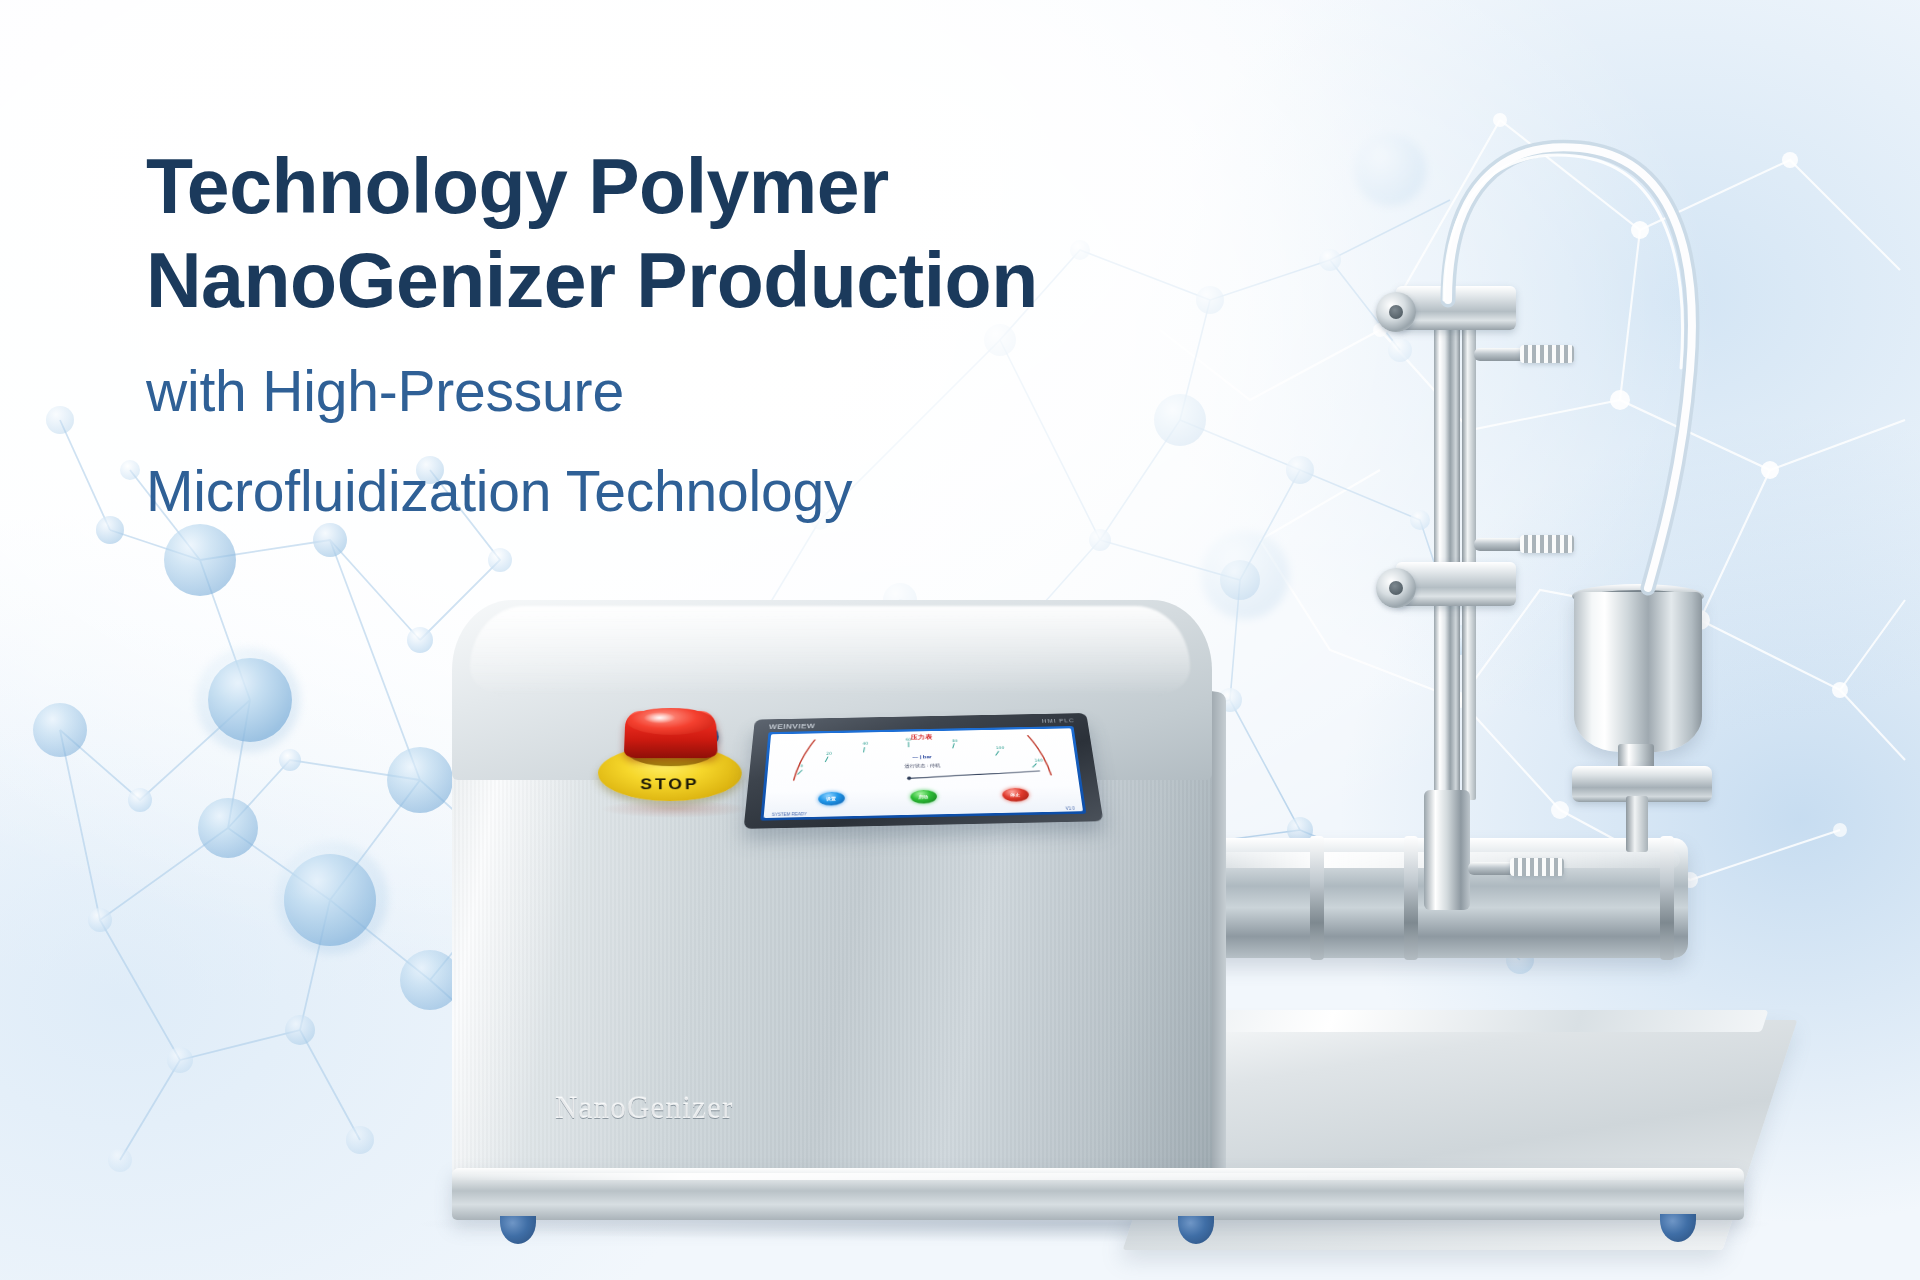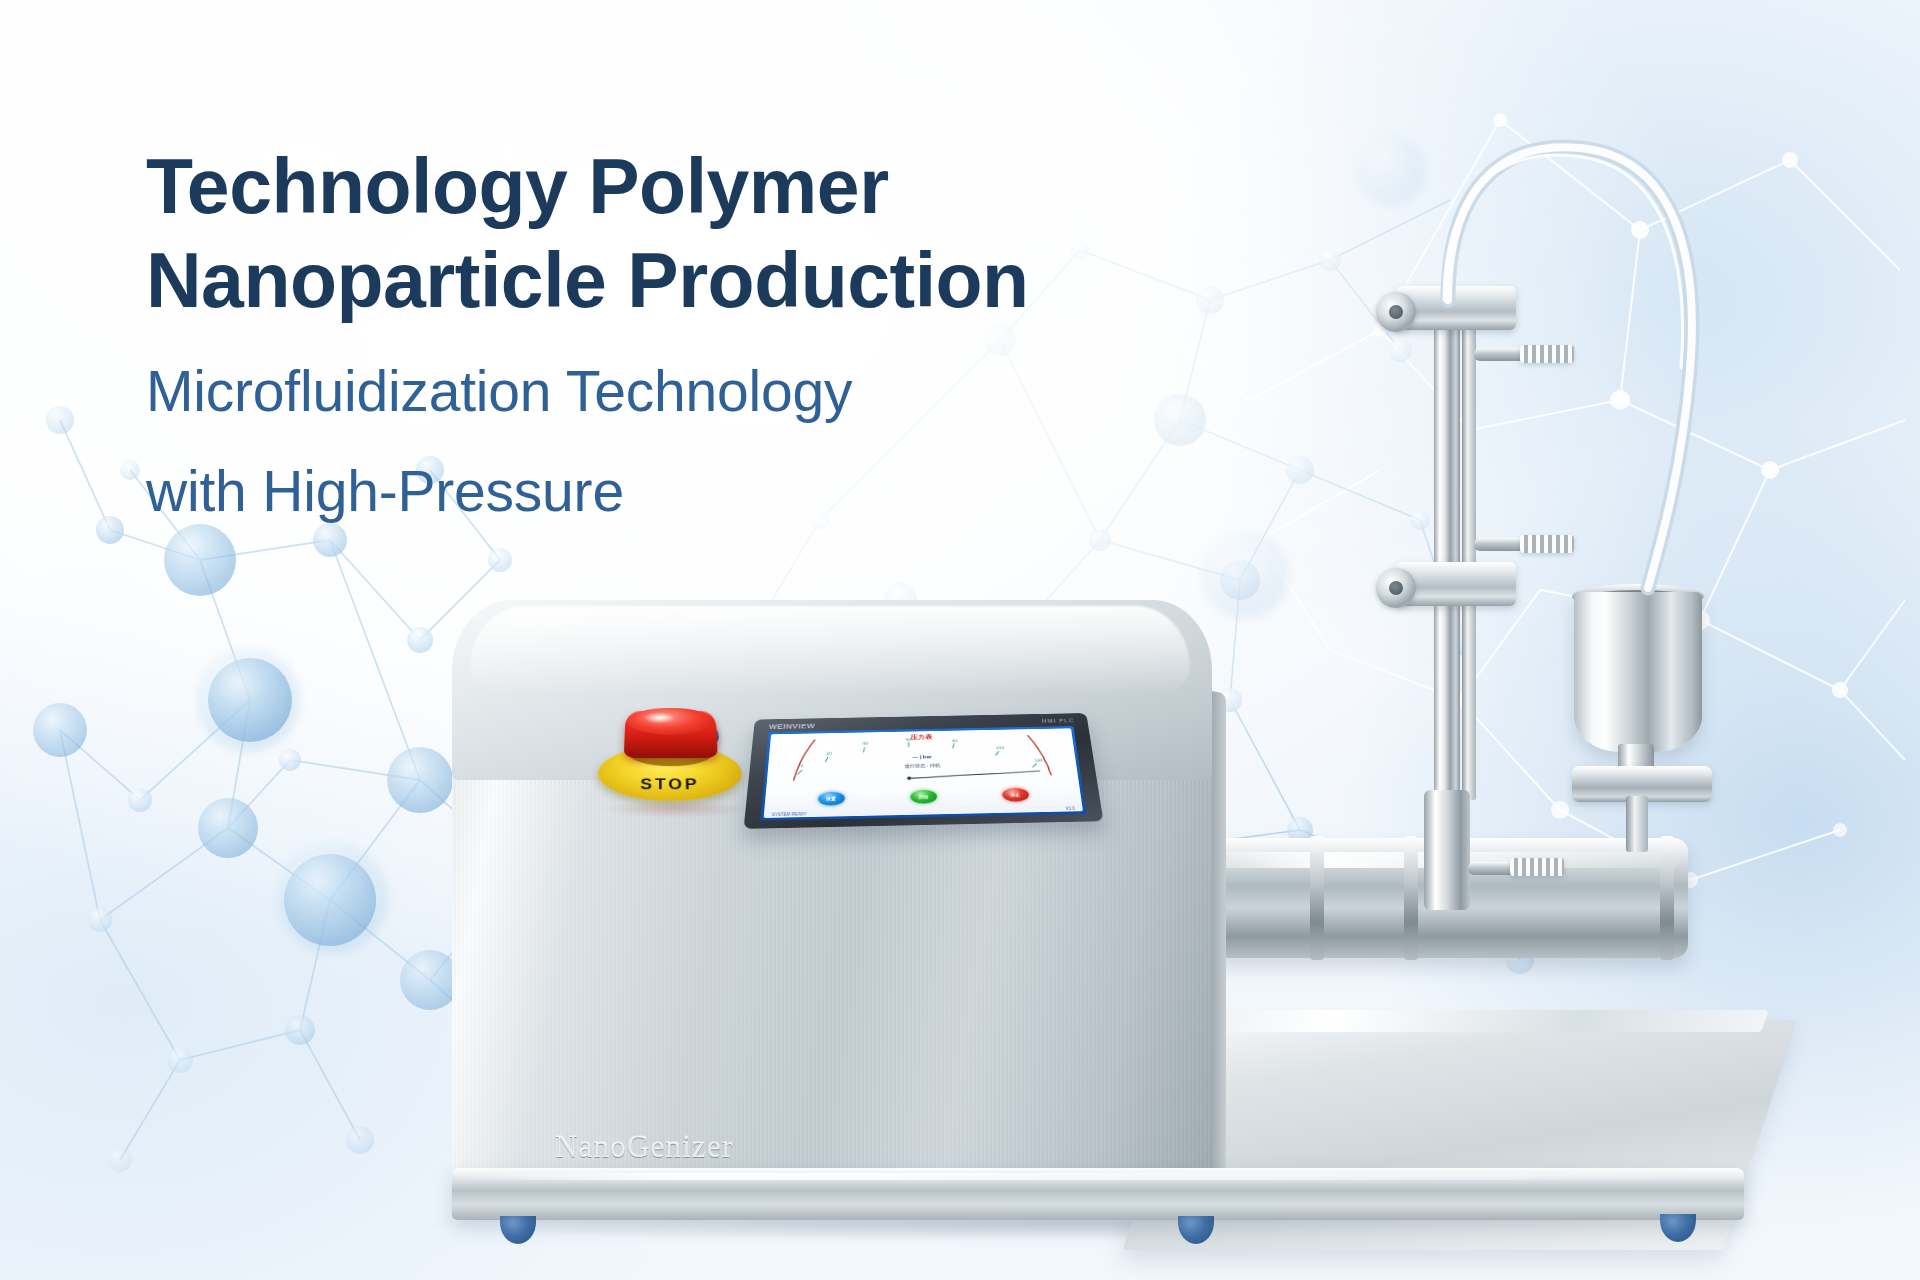--- a/index.html
+++ b/index.html
@@ -105,21 +105,21 @@
     border-radius:58px 58px 40px 40px / 66px 66px 30px 30px;
     filter:blur(1px);
   }
   .body-right-face {
     position:absolute; left:1182px; top:690px; width:44px; height:490px;
     background:linear-gradient(90deg,#a8b2b8,#8d979e 50%,#c6ced3);
     border-radius:0 8px 4px 0;
     transform:skewY(8deg);
   }
   .brand {
-    position:absolute; left:555px; top:1129px;
+    position:absolute; left:555px; top:1090px;
     font-family:"Liberation Serif", serif;
     font-size:31px; letter-spacing:1.2px;
     color:rgba(255,255,255,.78);
     text-shadow:0 1px 0 rgba(80,95,108,.55), 0 -1px 0 rgba(255,255,255,.35);
   }
 
   
   .cyl {
     position:absolute; left:1198px; top:838px; width:490px; height:120px;
     background:linear-gradient(180deg,#ffffff 0%,#e6ebee 12%,#aeb9c0 40%,#cbd4d9 58%,#8e99a1 82%,#b6c0c6 100%);
@@ -489,23 +489,23 @@
       <circle cx="600" cy="790" r="11" fill="url(#sphPale)" opacity=".4"></circle>
       <circle cx="360" cy="1140" r="14" fill="url(#sphSoft)" opacity=".38"></circle>
       <circle cx="120" cy="1160" r="12" fill="url(#sphPale)" opacity=".35"></circle>
       <circle cx="248" cy="700" r="52" fill="url(#sph)" opacity=".22" filter="url(#blur5)"></circle>
       <circle cx="332" cy="898" r="56" fill="url(#sph)" opacity=".20" filter="url(#blur5)"></circle>
     </g>
   </svg>
 
   <div class="copy">
     <div class="h1">Technology Polymer</div>
-    <div class="h1">Nanoparticle Production</div>
+    <div class="h1">NanoGenizer Production</div>
+    <div class="h2">with High-Pressure</div>
     <div class="h2">Microfluidization Technology</div>
-    <div class="h2">with High-Pressure</div>
   </div>
 
   <div id="machine">
 
     <div class="ground-shadow"></div>
 
     <div class="plate"></div>
     <div class="plate-top"></div>
 
     <div class="cyl"></div>

